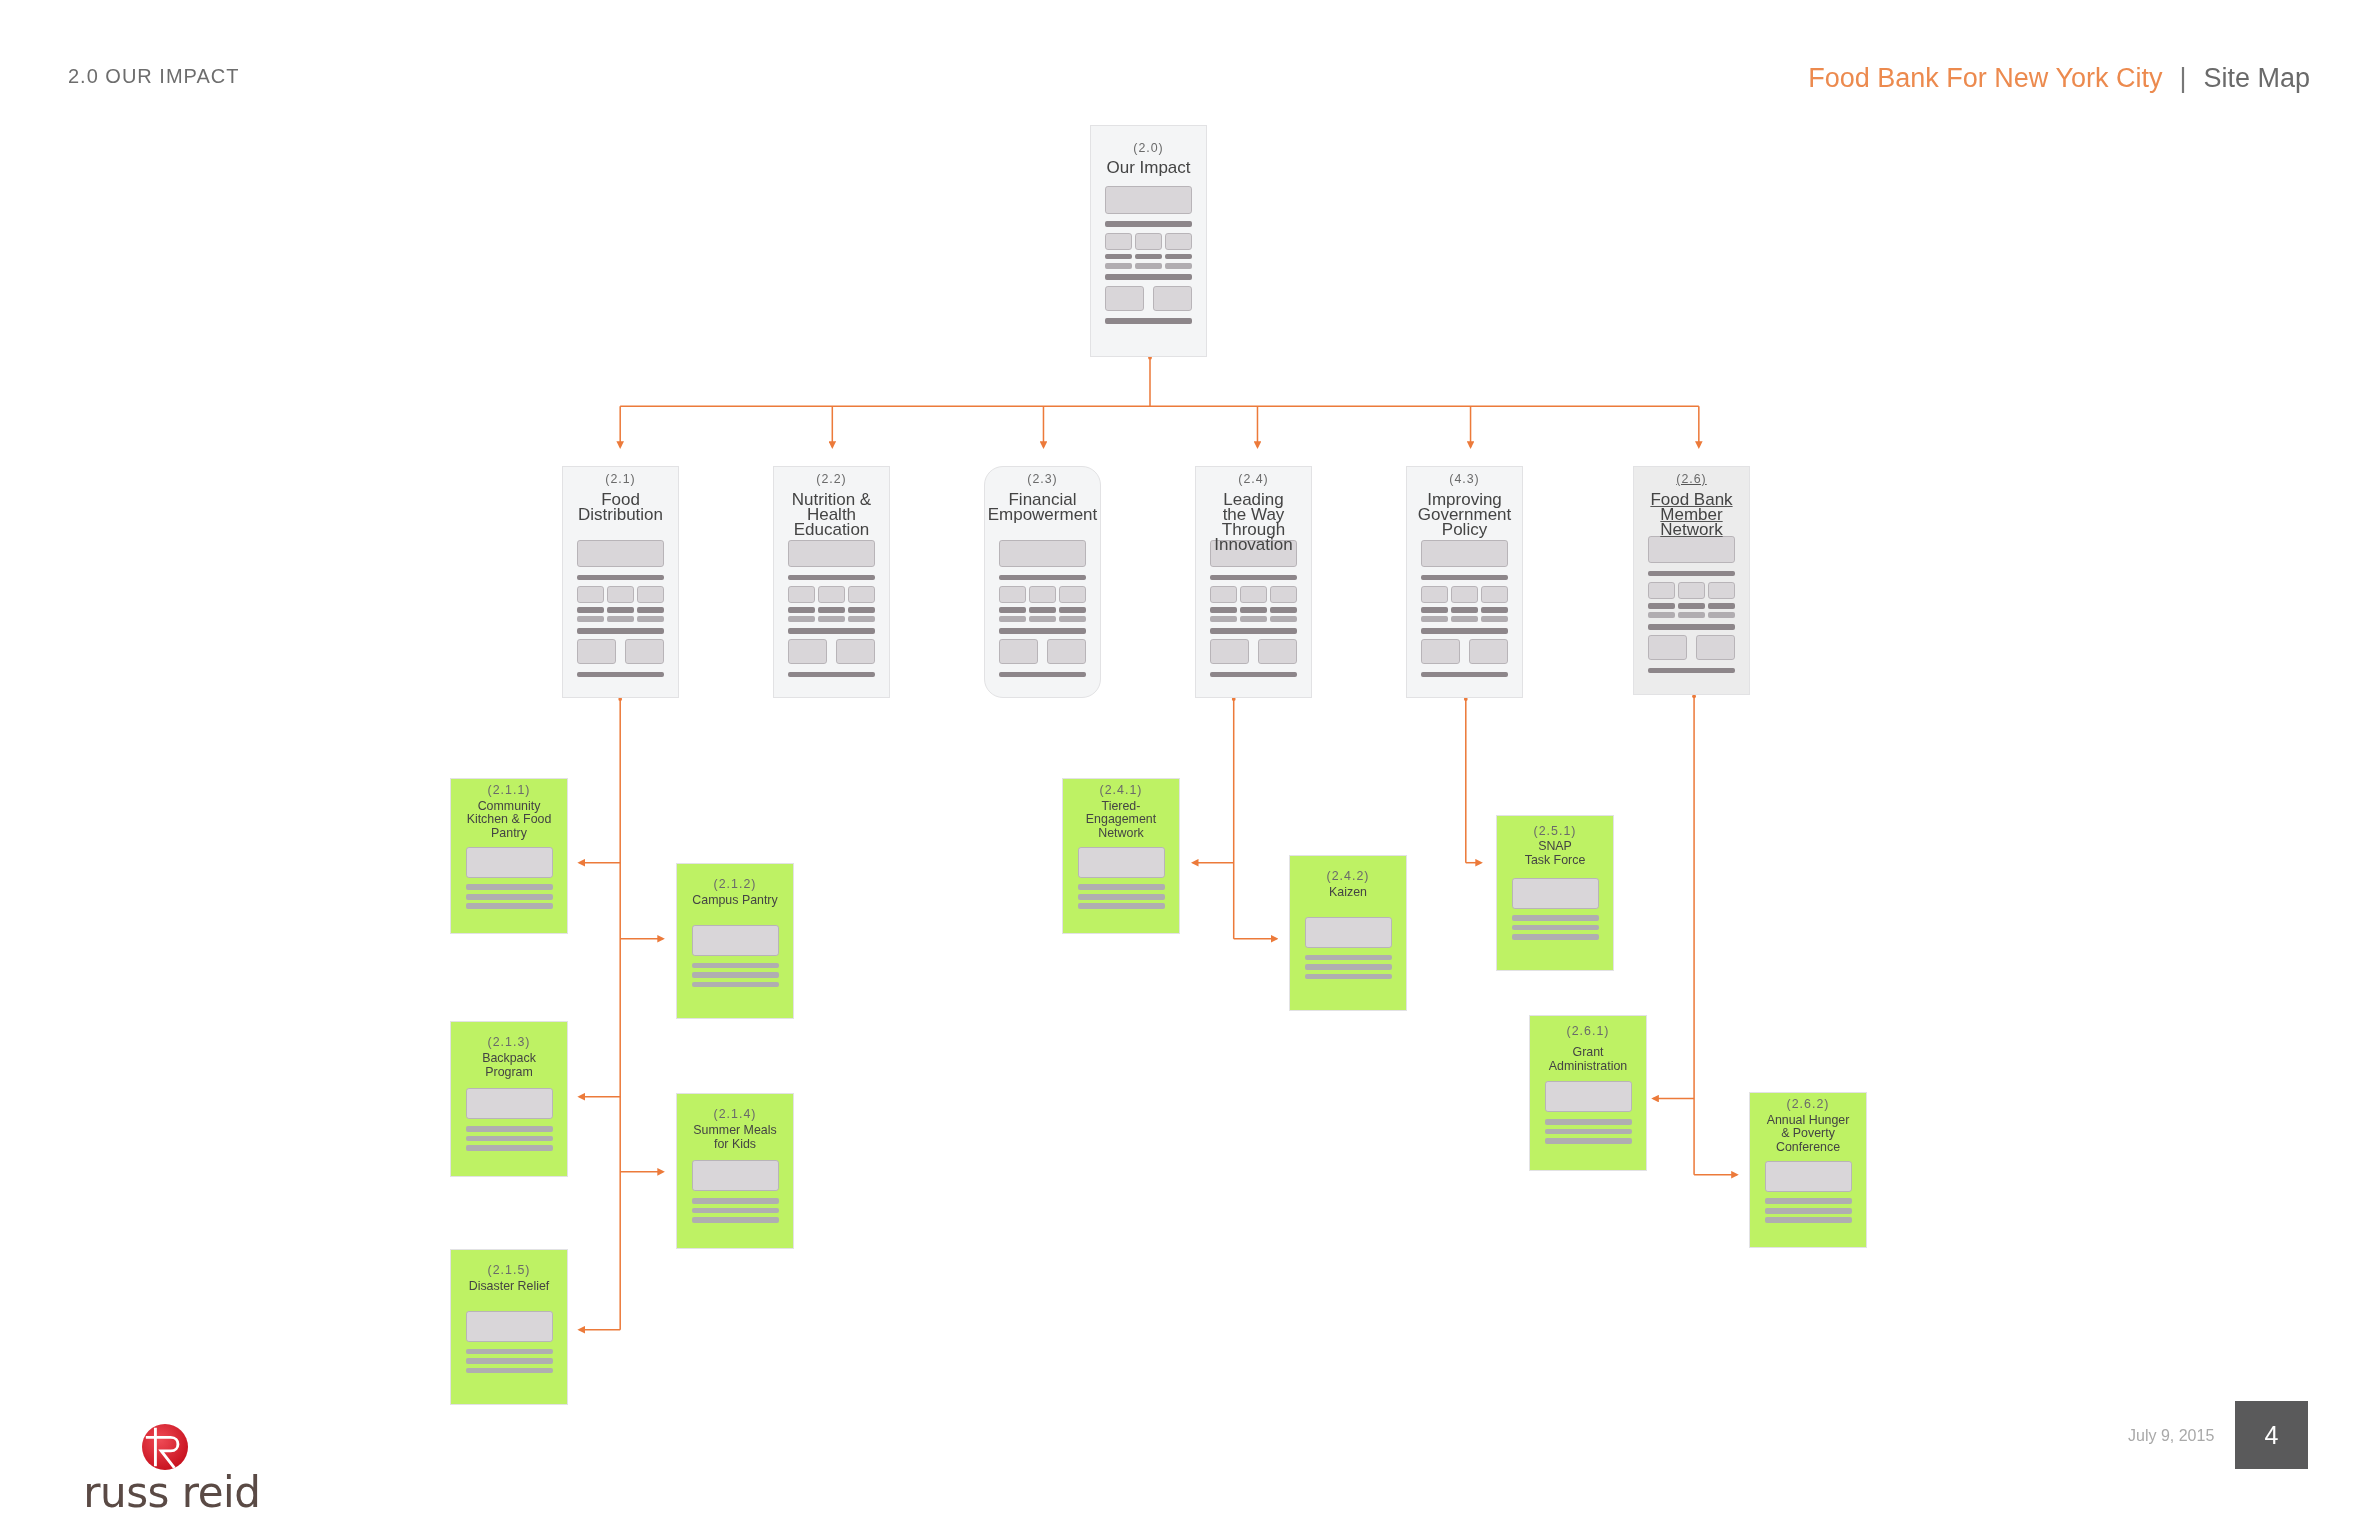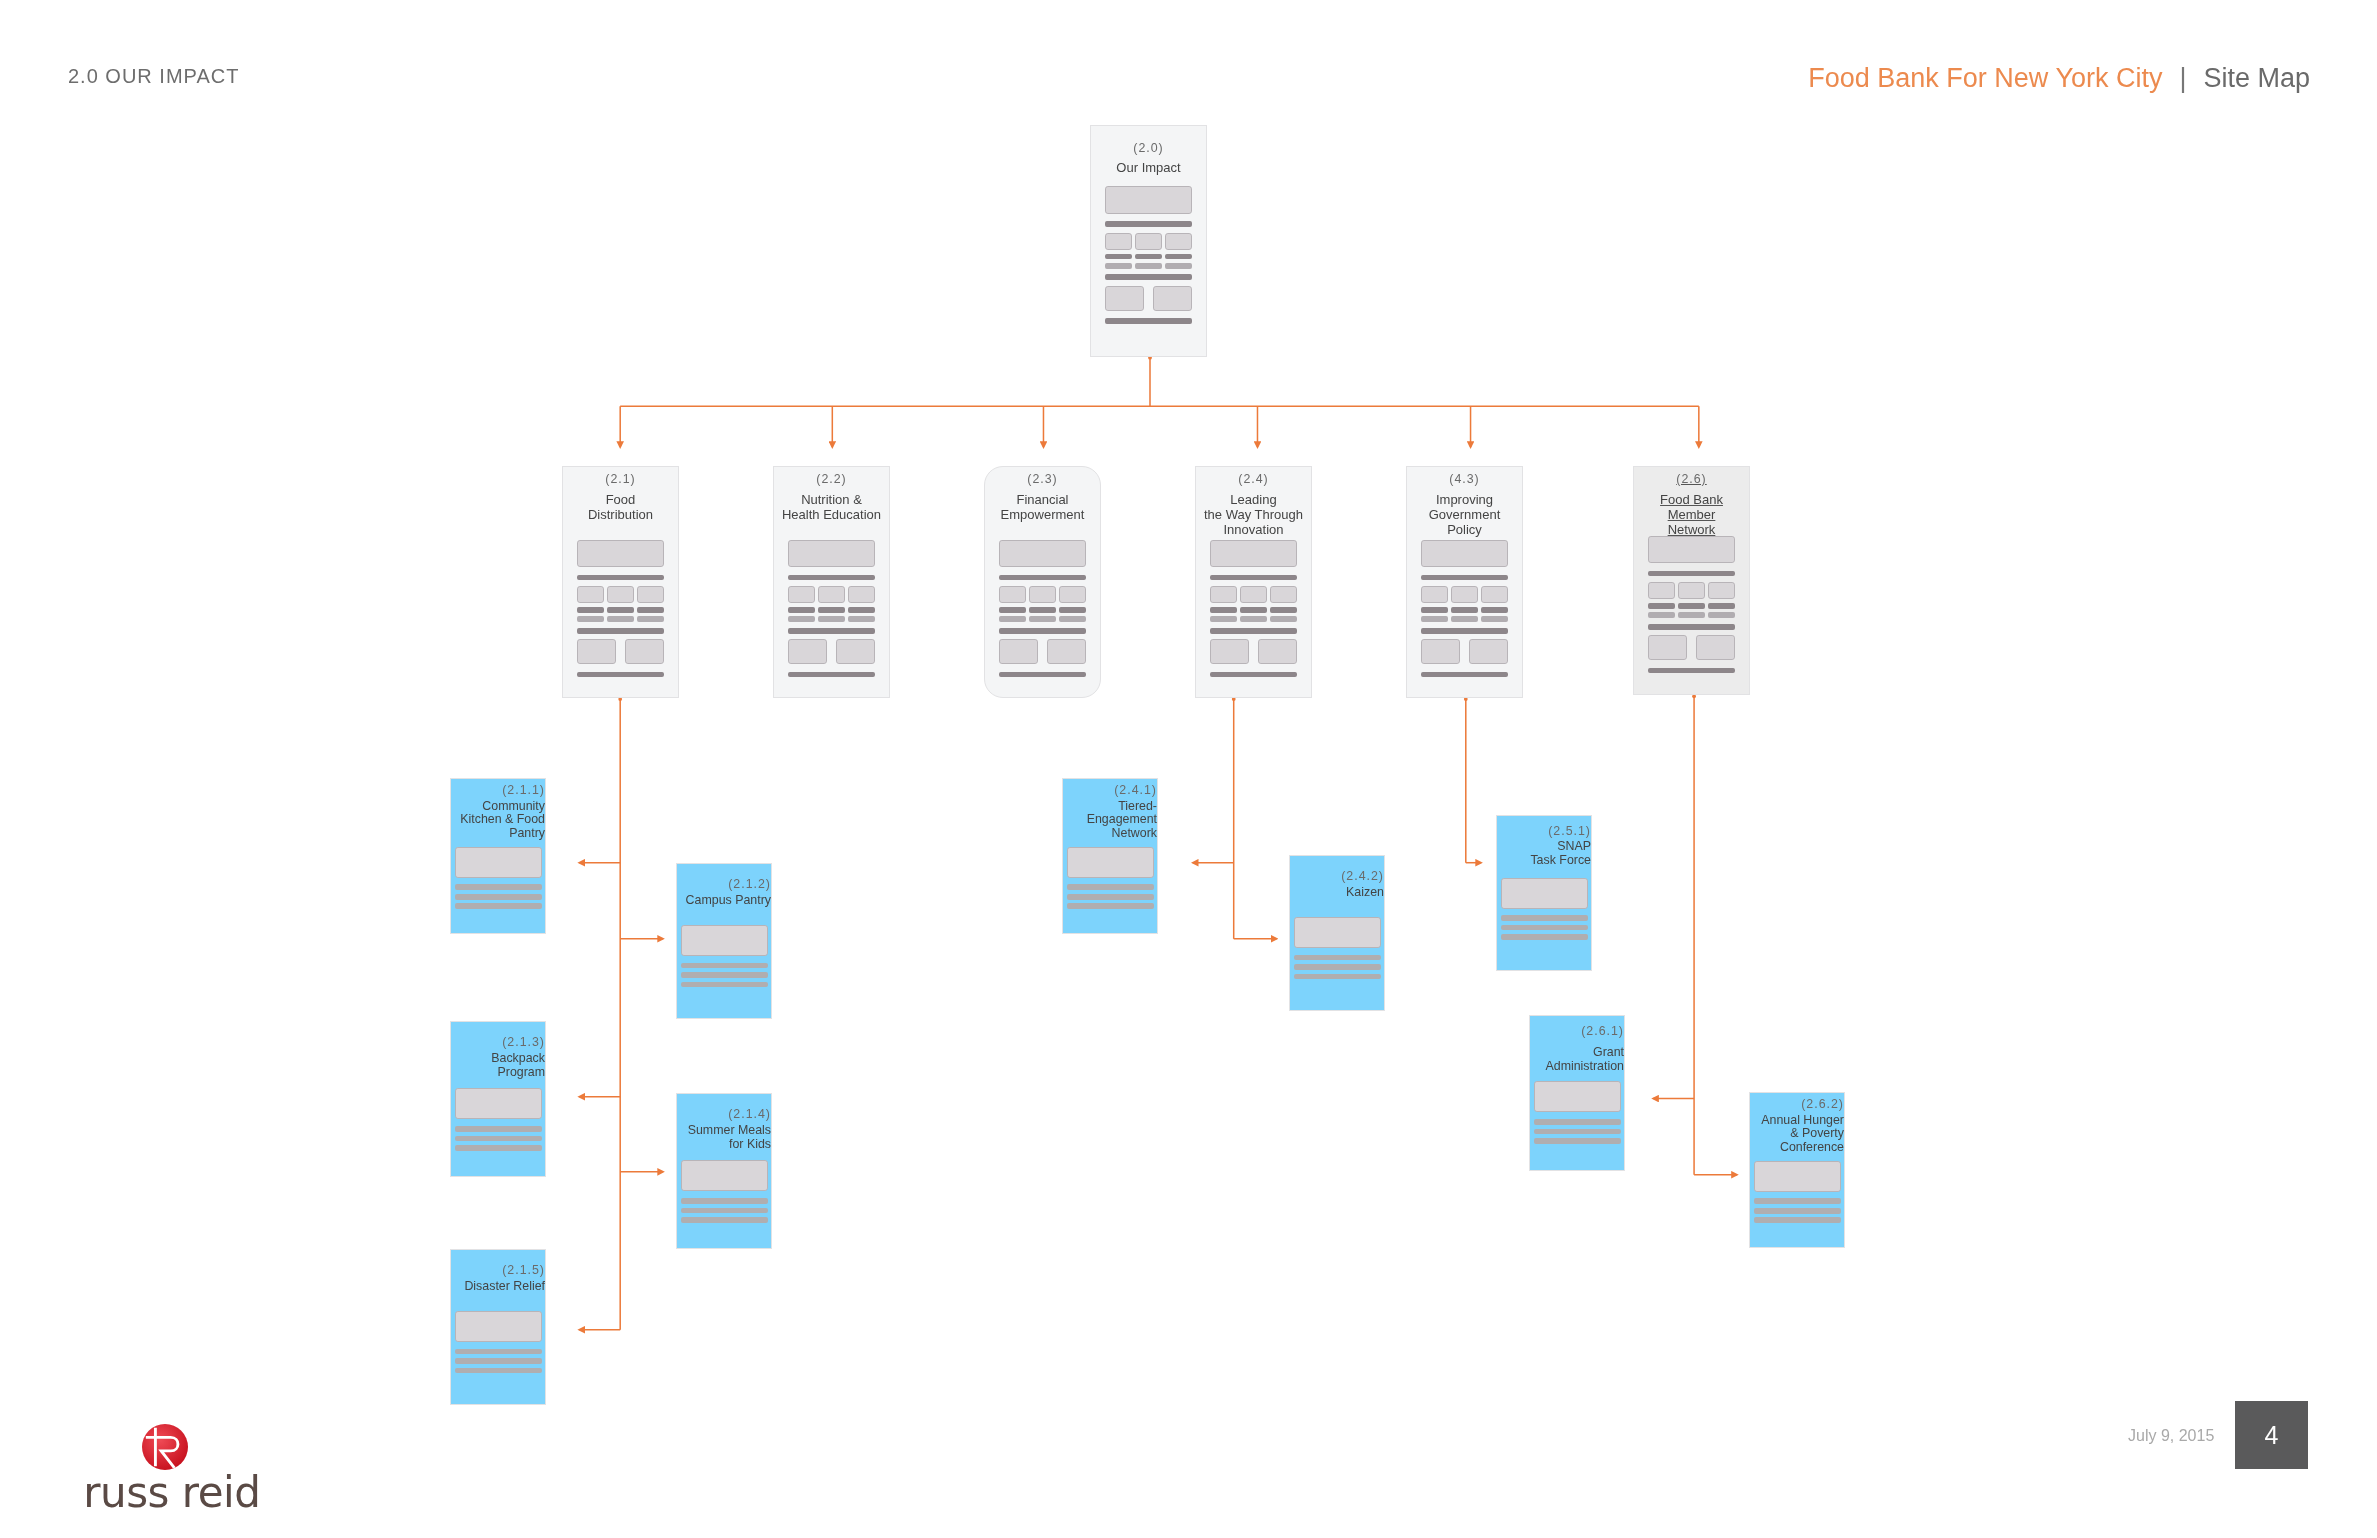--- a/index.html
+++ b/index.html
@@ -10,24 +10,24 @@
   .header-right { position: absolute; right: 68px; top: 63px; font-size: 27px; white-space: nowrap; }
   .header-right .client { color: #ec8a4e; }
   .header-right .sep { color: #777; margin: 0 17px; }
   .header-right .doc { color: #6a6a6a; }
 
   svg.connectors { position: absolute; left: 0; top: 0; width: 2378px; height: 1539px; pointer-events: none; }
 
   .card { position: absolute; border: 1.4px solid #e2e2e4; text-align: center; }
   .card.l1, .card.l2 { background: #f4f5f6; width: 117px; height: 232px; }
   .card.l2.alt { background: #ececec; height: 229px; text-decoration: underline; }
-  .card.l3 { background: #7dd3fc; width: 96px; height: 156px; text-align: right; }
+  .card.l3 { background: #bef264; width: 118px; height: 156px; }
 
   .card .num { font-size: 12.4px; color: #6a6a6a; letter-spacing: 1px; line-height: 15px; }
-  .card .name { font-size: 13px; color: #444; line-height: 15px; white-space: pre-line; }
+  .card .name { font-size: 17px; color: #444; line-height: 15px; white-space: pre-line; }
   .card.l1 .num { margin-top: 15px; }
   .card.l1 .name { margin-top: 3.8px; }
   .card.l2 .num { margin-top: 4.8px; }
   .card.l2 .name { margin-top: 4.8px; height: 48px; }
   .card.l2.alt .name { height: 44px; }
   .card.l3 .num { margin-top: 3.8px; font-size: 12.4px; }
   .card.l3 .name { margin-top: 1.9px; font-size: 12.4px; line-height: 13.8px; }
   .card.l3.short .num { margin-top: 13.3px; }
   .card.l3.short .name { margin-bottom: 17px; }
 

